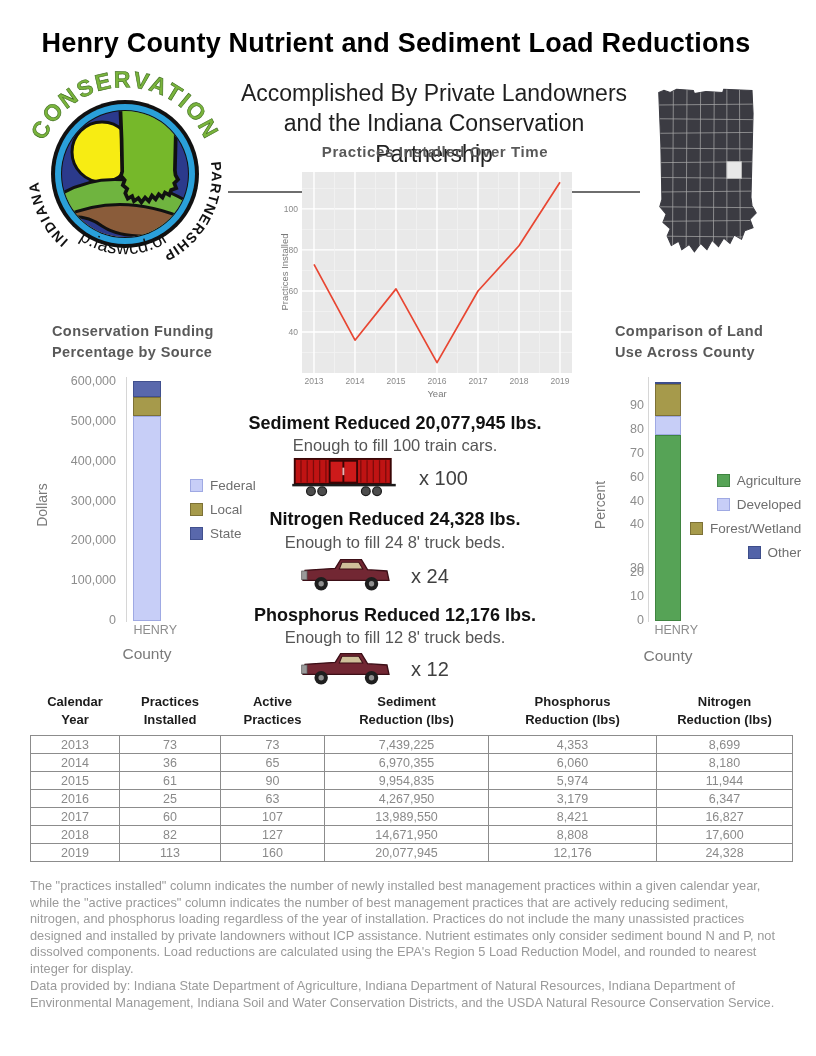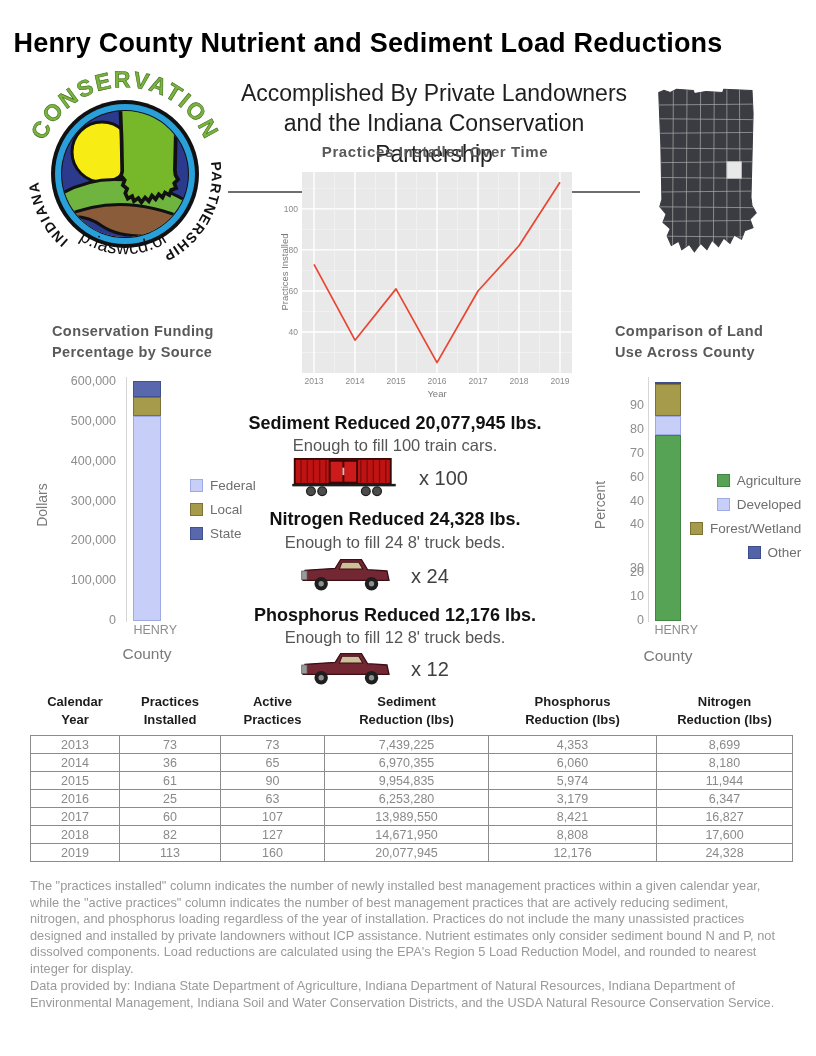--- a/index.html
+++ b/index.html
@@ -2,21 +2,21 @@
 <html><head>
 <meta charset="utf-8">
 <style>
   html,body{margin:0;padding:0;background:#ffffff;}
   #page{position:relative;width:816px;height:1056px;background:#ffffff;overflow:hidden;
         font-family:"Liberation Sans", sans-serif;color:#222;}
   .abs{position:absolute;}
   .preline{white-space:pre-line;}
 
   
-  #main-title{left:0;top:28px;width:736px;font-size:27px;font-weight:bold;color:#000;text-align:center;letter-spacing:0.2px;}
+  #main-title{left:0;top:28px;width:736px;font-size:27px;font-weight:bold;color:#000;text-align:center;letter-spacing:0.2px;padding-left:28px;}
   #subtitle{left:228px;top:78px;width:412px;font-size:23px;color:#1f1f1f;text-align:center;line-height:1.32;
             padding-bottom:22px;border-bottom:2px solid #6e6e6e;}
 
   
   #line-region{left:270px;top:140px;width:330px;height:262px;}
   #line-title{left:0;top:3px;width:330px;text-align:center;font-size:15px;font-weight:bold;color:#595959;letter-spacing:0.6px;}
   #line-plot{left:32px;top:32px;width:270px;height:201px;background:#e9e9e9;}
   .tick-sm{position:absolute;font-size:8.5px;color:#8a8a8a;}
   #line-xlabel{left:32px;top:248px;width:270px;text-align:center;font-size:9.5px;color:#7a7a7a;}
   #line-ylabel{left:14px;top:132px;transform:translate(-50%,-50%) rotate(-90deg);font-size:9.5px;color:#7a7a7a;white-space:nowrap;}
@@ -379,21 +379,21 @@
             <td>61</td>
             <td>90</td>
             <td>9,954,835</td>
             <td>5,974</td>
             <td>11,944</td>
           </tr>
           <tr>
             <td>2016</td>
             <td>25</td>
             <td>63</td>
-            <td>6,253,280</td>
+            <td>4,267,950</td>
             <td>3,179</td>
             <td>6,347</td>
           </tr>
           <tr>
             <td>2017</td>
             <td>60</td>
             <td>107</td>
             <td>13,989,550</td>
             <td>8,421</td>
             <td>16,827</td>

